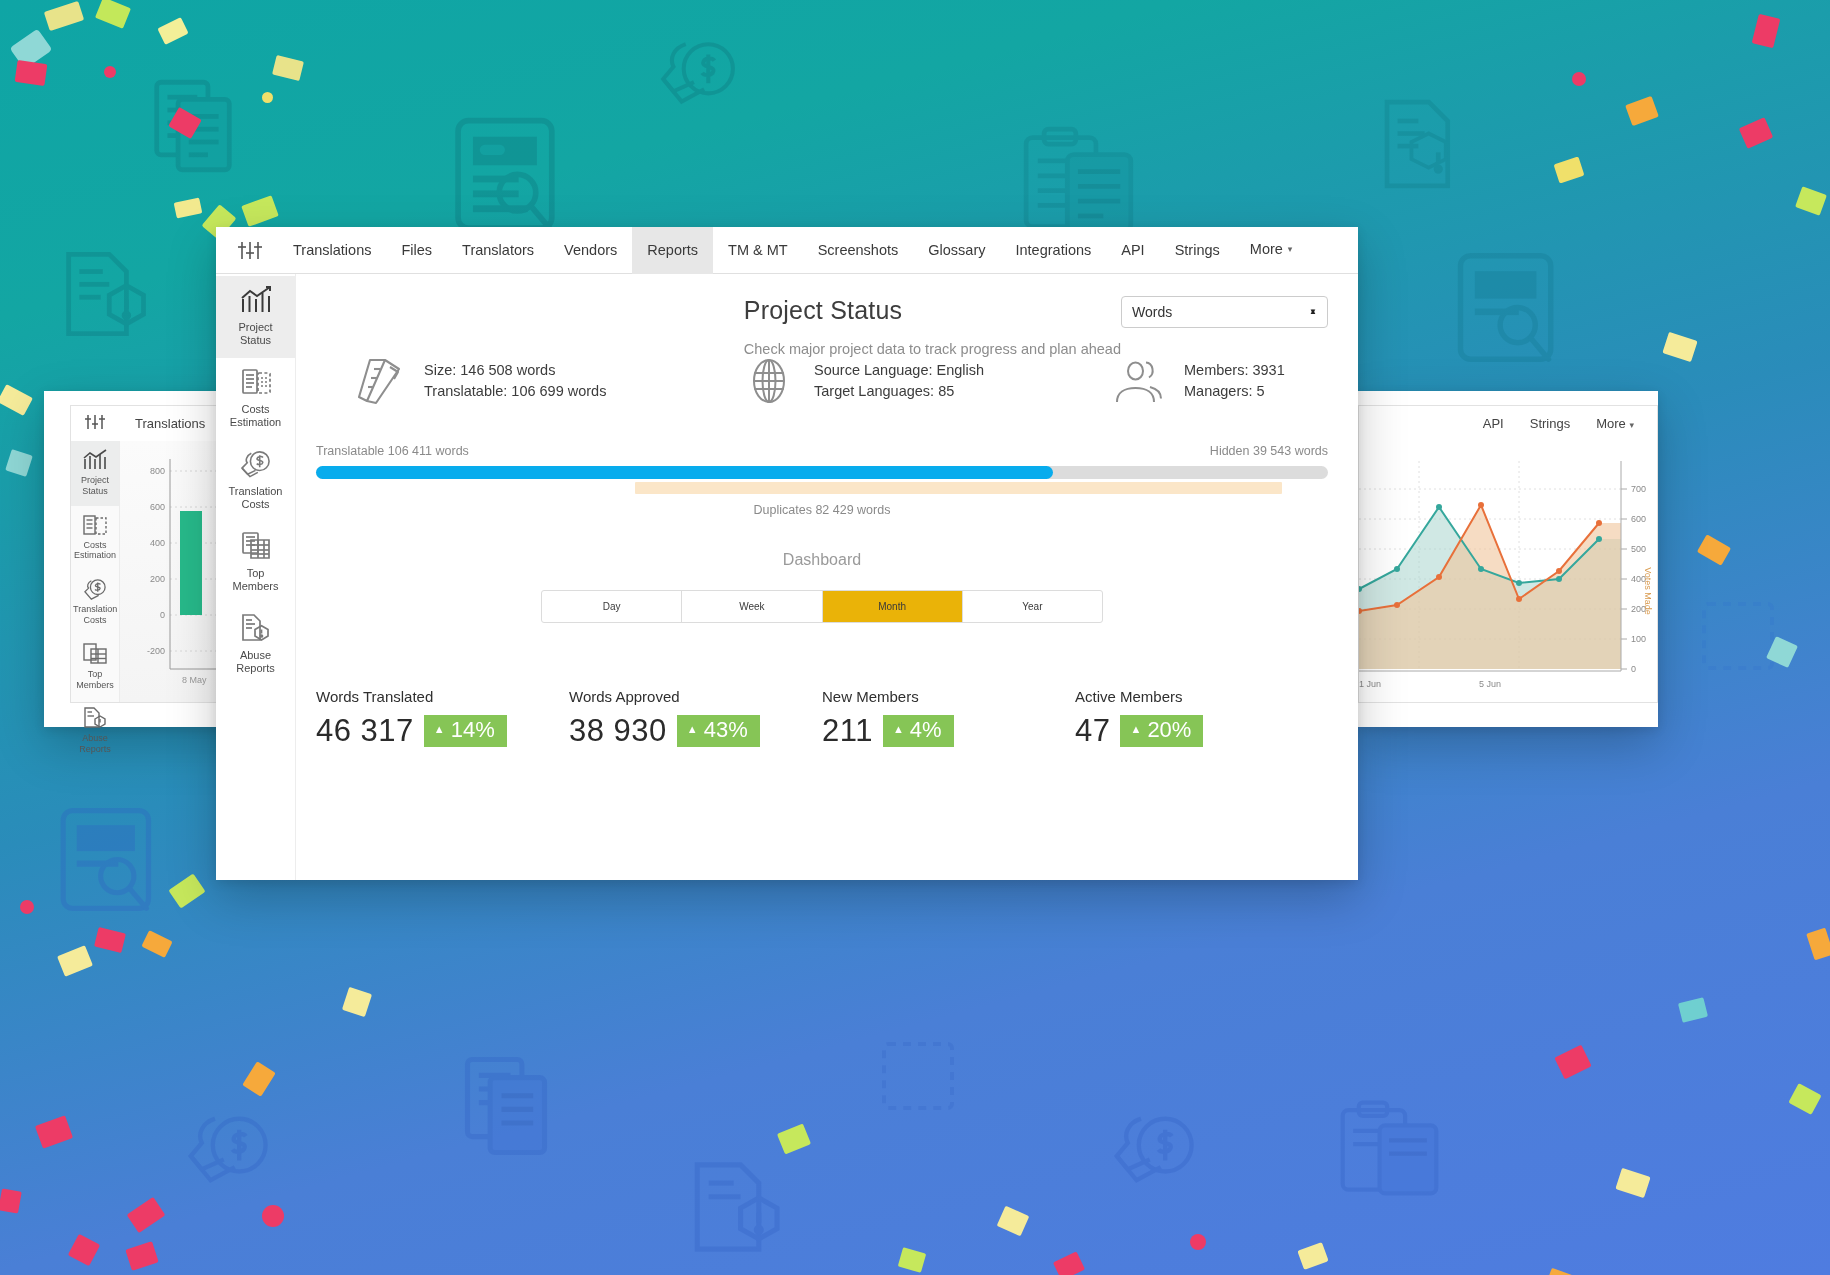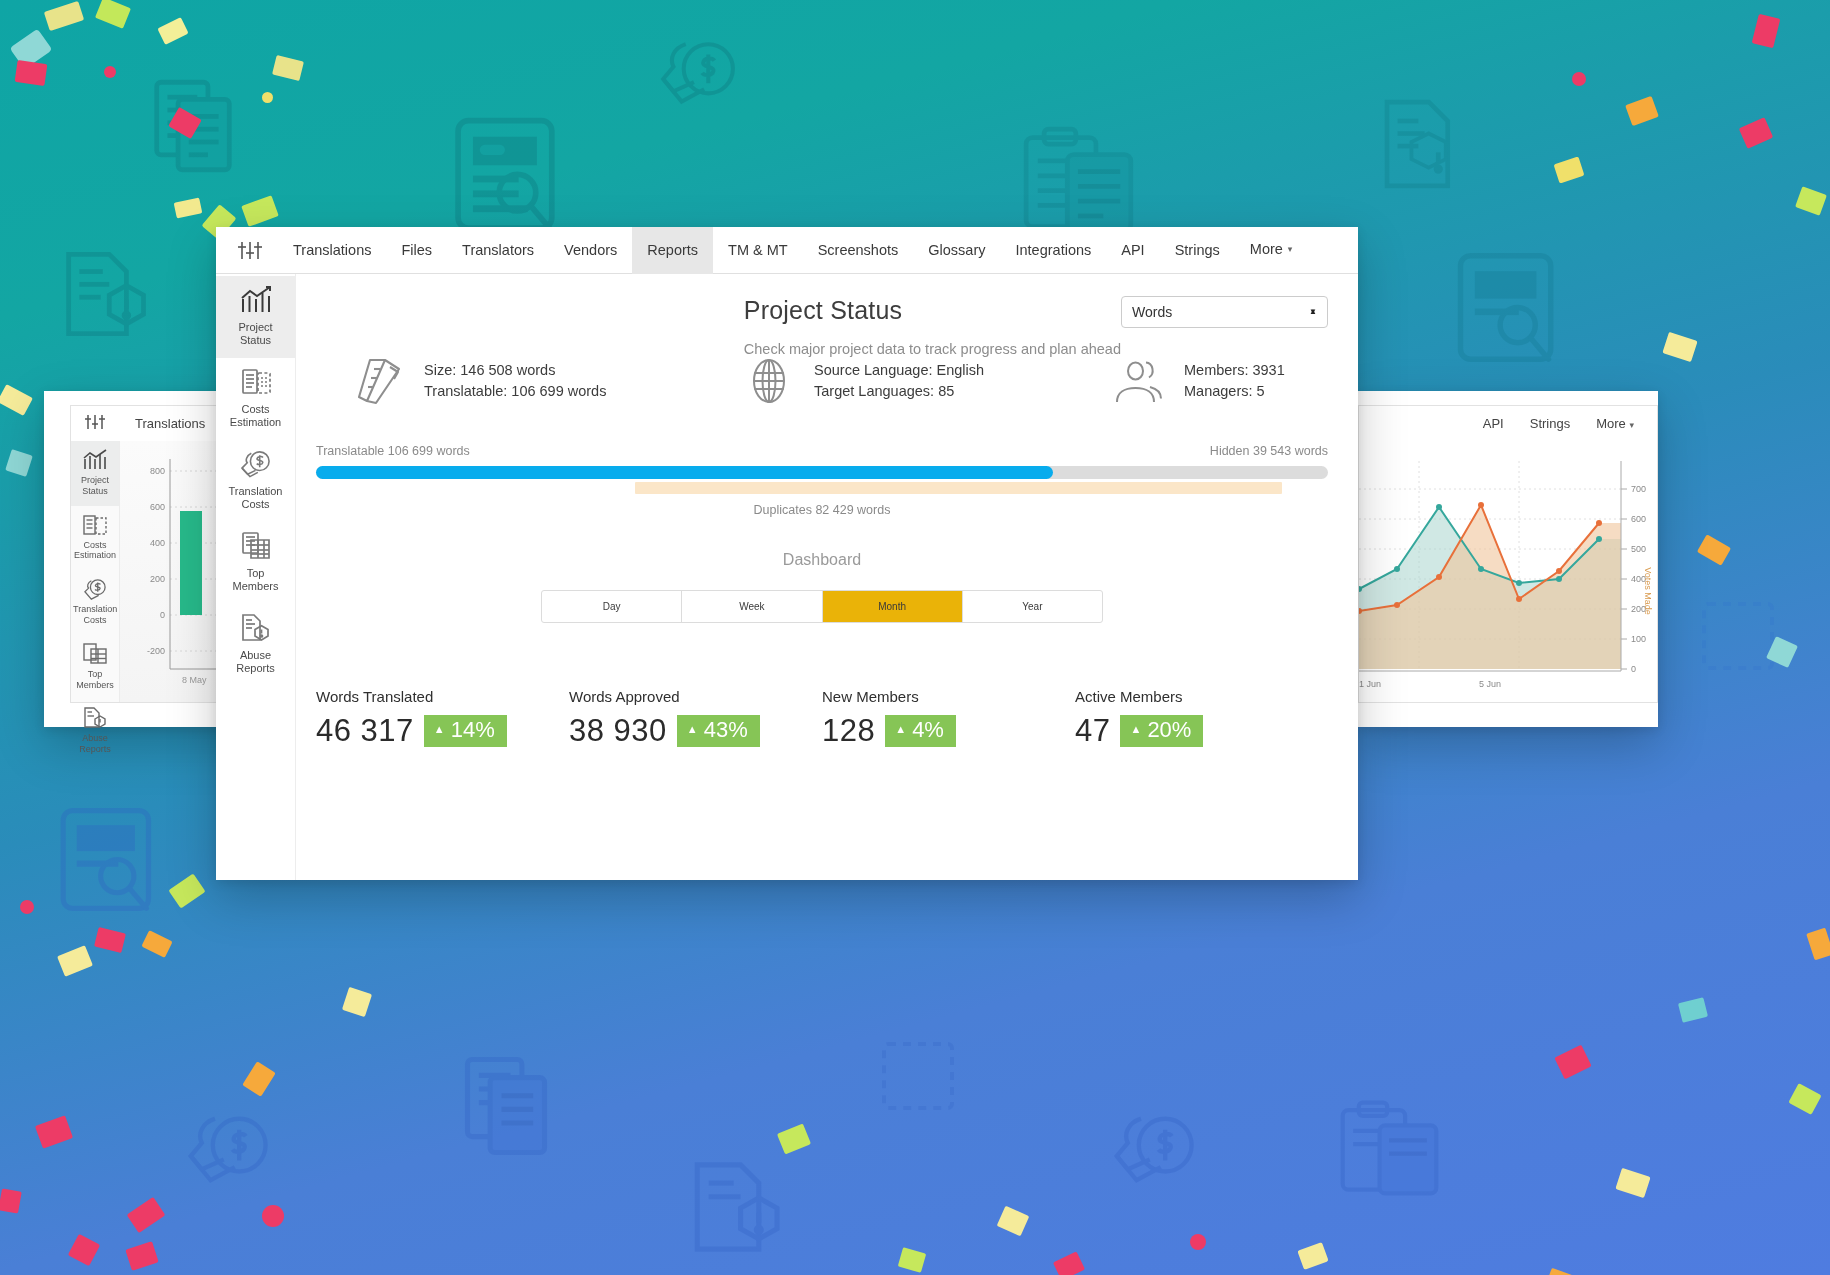--- a/index.html
+++ b/index.html
@@ -737,21 +737,21 @@
           </span>
           <div class="sum-txt">
             <div>Members: 3931</div>
             <div>Managers: 5</div>
           </div>
         </div>
       </div>
 
       <div class="bars">
         <div class="bar-lbl-row">
-          <span>Translatable 106 699 words</span>
+          <span>Translatable 106 411 words</span>
           <span>Hidden 39 543 words</span>
         </div>
         <div class="track">
           <div class="fill" id="pfill" style="width: 72.8%; background: rgb(8, 172, 237);"></div>
         </div>
         <div class="dup-row">
           <div class="dup" id="pdup" style="left: 31.5%; width: 64%; background: rgb(251, 230, 200);"></div>
         </div>
         <div class="dup-cap">Duplicates 82 429 words</div>
       </div>
@@ -781,21 +781,21 @@
             <span class="num">38 930</span>
             <span class="badge">
               <span class="tri">▲</span>
               <span>43%</span>
             </span>
           </div>
         </div>
         <div class="kpi">
           <div class="lab">New Members</div>
           <div class="row">
-            <span class="num">128</span>
+            <span class="num">211</span>
             <span class="badge">
               <span class="tri">▲</span>
               <span>4%</span>
             </span>
           </div>
         </div>
         <div class="kpi">
           <div class="lab">Active Members</div>
           <div class="row">
             <span class="num">47</span>

